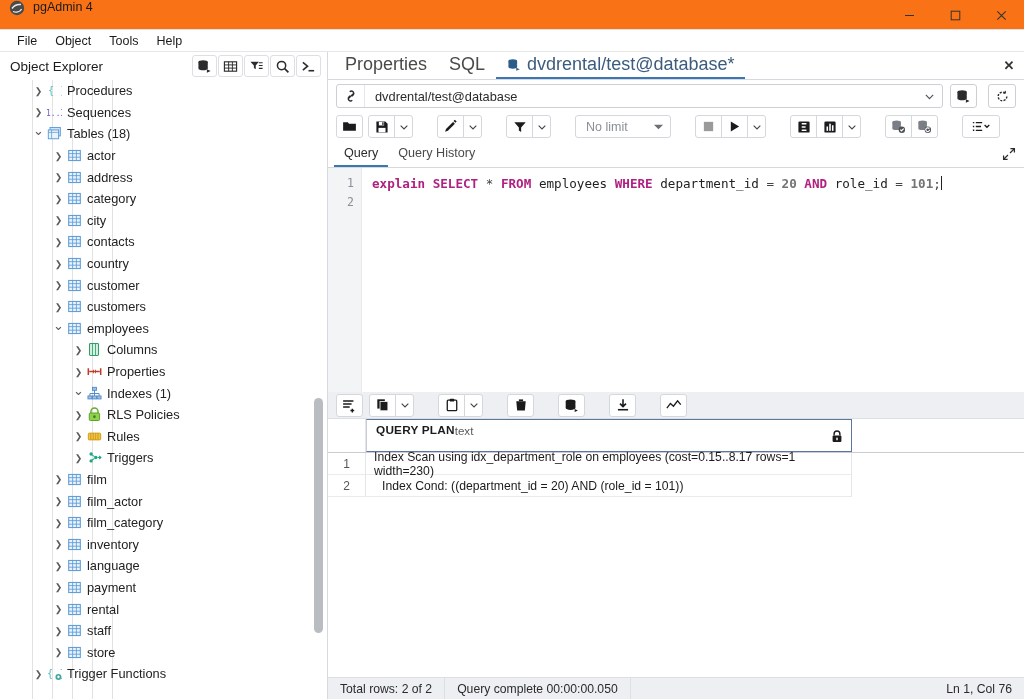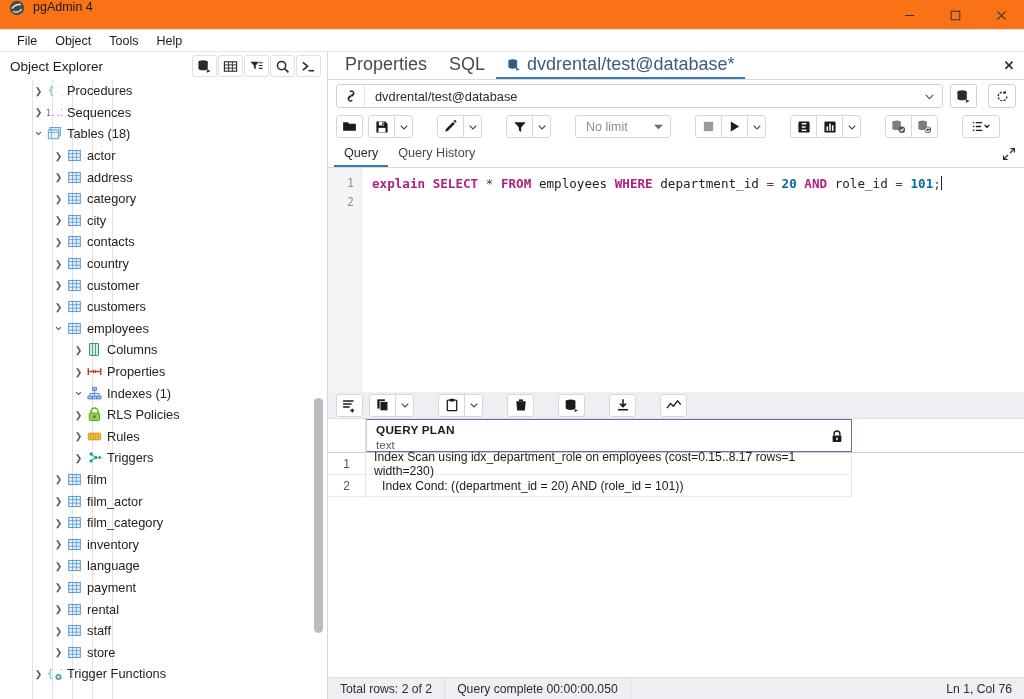--- a/index.html
+++ b/index.html
@@ -154,21 +154,21 @@
   .gutter div {
     font-family: "DejaVu Sans Mono", monospace; font-size: 11.5px; color: #8c9096;
     line-height: 19px; padding-right: 7px;
   }
   .code {
     flex: 1 1 auto; padding: 6px 0 0 10px; font-family: "DejaVu Sans Mono", monospace;
     font-size: 12.6px; line-height: 19px; white-space: pre; overflow: hidden;
   }
   .kw { color: #b02080; font-weight: bold; }
   .id { color: #222; }
-  .num { color: #0369a1; font-weight: bold; }
+  .num { color: #737373; font-weight: bold; }
   .op { color: #444; }
   .cursor {
     display: inline-block; width: 1px; height: 14px; background: #222; vertical-align: -2px;
   }
 
   
   .outtabs {
     height: 28px; flex: 0 0 28px; display: flex; align-items: stretch;
     border-top: 1px solid #d6d9de; border-bottom: 1px solid #d6d9de;
     padding-left: 6px; background: #fff;
@@ -193,21 +193,21 @@
     width: 38px; flex: 0 0 38px; border-right: 1px solid #e3e5e8; background: #fff;
     display: flex; align-items: center; justify-content: center;
     font-size: 12px; color: #555;
   }
   .gh .rownum { background: #fff; border-bottom: none; }
   .colhead {
     width: 486px; flex: 0 0 486px; border: 1.5px solid #5a7698; border-left: 1px solid #c9ccd1;
     background: #fff; padding: 3px 8px 0 9px; display: flex; align-items: flex-start;
     position: relative;
   }
-  .colhead .ctext { display: flex; flex-direction: column; }
+  .colhead .ctext { display: flex; flex-direction: row; }
   .colhead .cname { font-size: 11.8px; font-weight: bold; color: #1b1b1b; letter-spacing: .2px; }
   .colhead .ctype { font-size: 11.6px; color: #5a5a5a; margin-top: 1px; }
   .colhead .lock { margin-left: auto; padding-top: 7px; }
   .gcell {
     width: 486px; flex: 0 0 486px; border-right: 1px solid #e3e5e8;
     border-bottom: 1px solid #e9ebed;
     padding: 0 8px; display: flex; align-items: center;
     font-size: 12.2px; color: #1b1b1b;
   }
   .gdata .rownum { border-bottom: 1px solid #e9ebed; }

